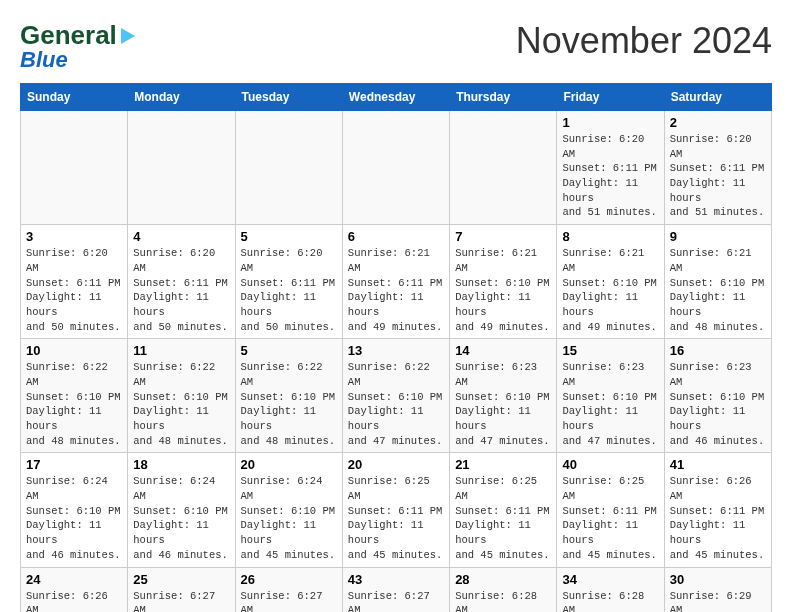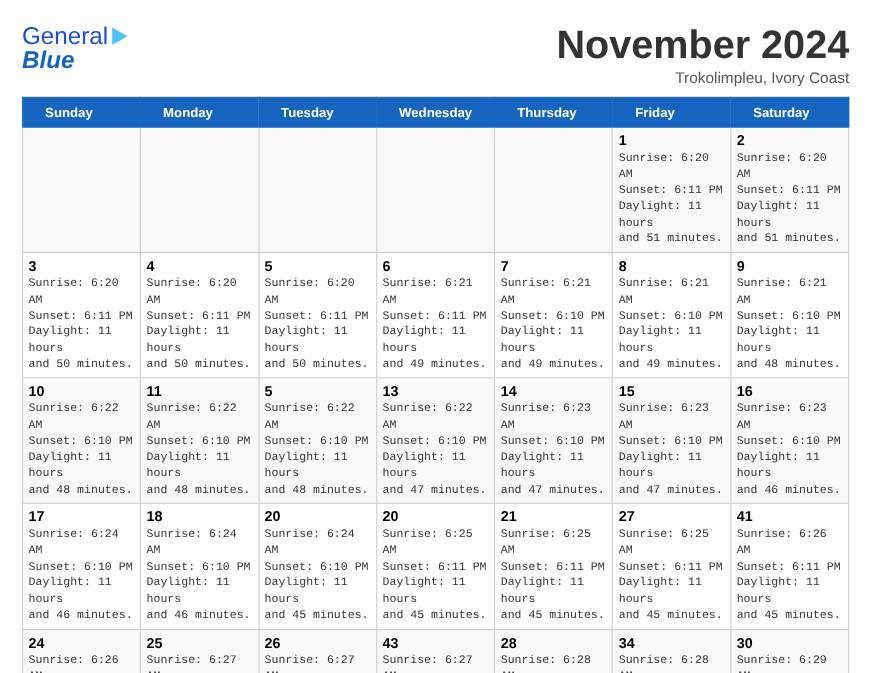--- a/index.html
+++ b/index.html
@@ -34,36 +34,36 @@
     .logo-line {
       display: flex;
       align-items: center;
     }
     .title-area {
       text-align: right;
     }
     .month-title {
       font-size: 36px;
       color: #333;
-      font-weight: bold;
+      font-weight: normal;
     }
     .location {
       font-size: 14px;
       color: #555;
     }
     table {
       width: 100%;
       border-collapse: collapse;
       font-size: 11px;
     }
     thead tr th {
       background-color: #1565C0;
       color: #fff;
       text-align: left;
-      padding: 6px 20px;
+      padding: 6px 6px;
       font-weight: bold;
       font-size: 12px;
       border: 1px solid #1565C0;
     }
     tbody tr td {
       border: 1px solid #ccc;
       vertical-align: top;
       padding: 4px 5px;
       height: 80px;
       width: calc(100% / 7);
@@ -90,28 +90,27 @@
     tbody tr:nth-child(odd) td.empty-cell {
       background: #f9f9f9 !important;
     }
   </style>
 </head>
 <body>
 
 <div class="header">
   <div class="logo">
     <div class="logo-line">
-      <span style="font-size:22px; font-weight:normal; color:#1d4ed8;">General</span>
+      <span style="font-size:26px; font-weight:bold; color:#14532d;">General</span>
       <span class="logo-arrow"></span>
     </div>
     <span style="font-size:22px; font-weight:bold; color:#1565C0; margin-top:-4px;font-style:italic;">Blue</span>
   </div>
   <div class="title-area">
     <div class="month-title">November 2024</div>
-    <div class="location">Trokolimpleu, Ivory Coast</div>
   </div>
 </div>
 
 <table>
   <thead>
     <tr>
     <th>Sunday</th>
         <th>Monday</th>
         <th>Tuesday</th>
         <th>Wednesday</th>
@@ -211,21 +210,21 @@
         </td>
         <td>
           <span class="day-num">20</span>
           <div class="day-info">Sunrise: 6:25 AM<br>Sunset: 6:11 PM<br>Daylight: 11 hours<br>and 45 minutes.</div>
         </td>
         <td>
           <span class="day-num">21</span>
           <div class="day-info">Sunrise: 6:25 AM<br>Sunset: 6:11 PM<br>Daylight: 11 hours<br>and 45 minutes.</div>
         </td>
         <td>
-          <span class="day-num">27</span>
+          <span class="day-num">40</span>
           <div class="day-info">Sunrise: 6:25 AM<br>Sunset: 6:11 PM<br>Daylight: 11 hours<br>and 45 minutes.</div>
         </td>
         <td>
           <span class="day-num">41</span>
           <div class="day-info">Sunrise: 6:26 AM<br>Sunset: 6:11 PM<br>Daylight: 11 hours<br>and 45 minutes.</div>
         </td>
       </tr>
       <tr>
         <td>
           <span class="day-num">24</span>

